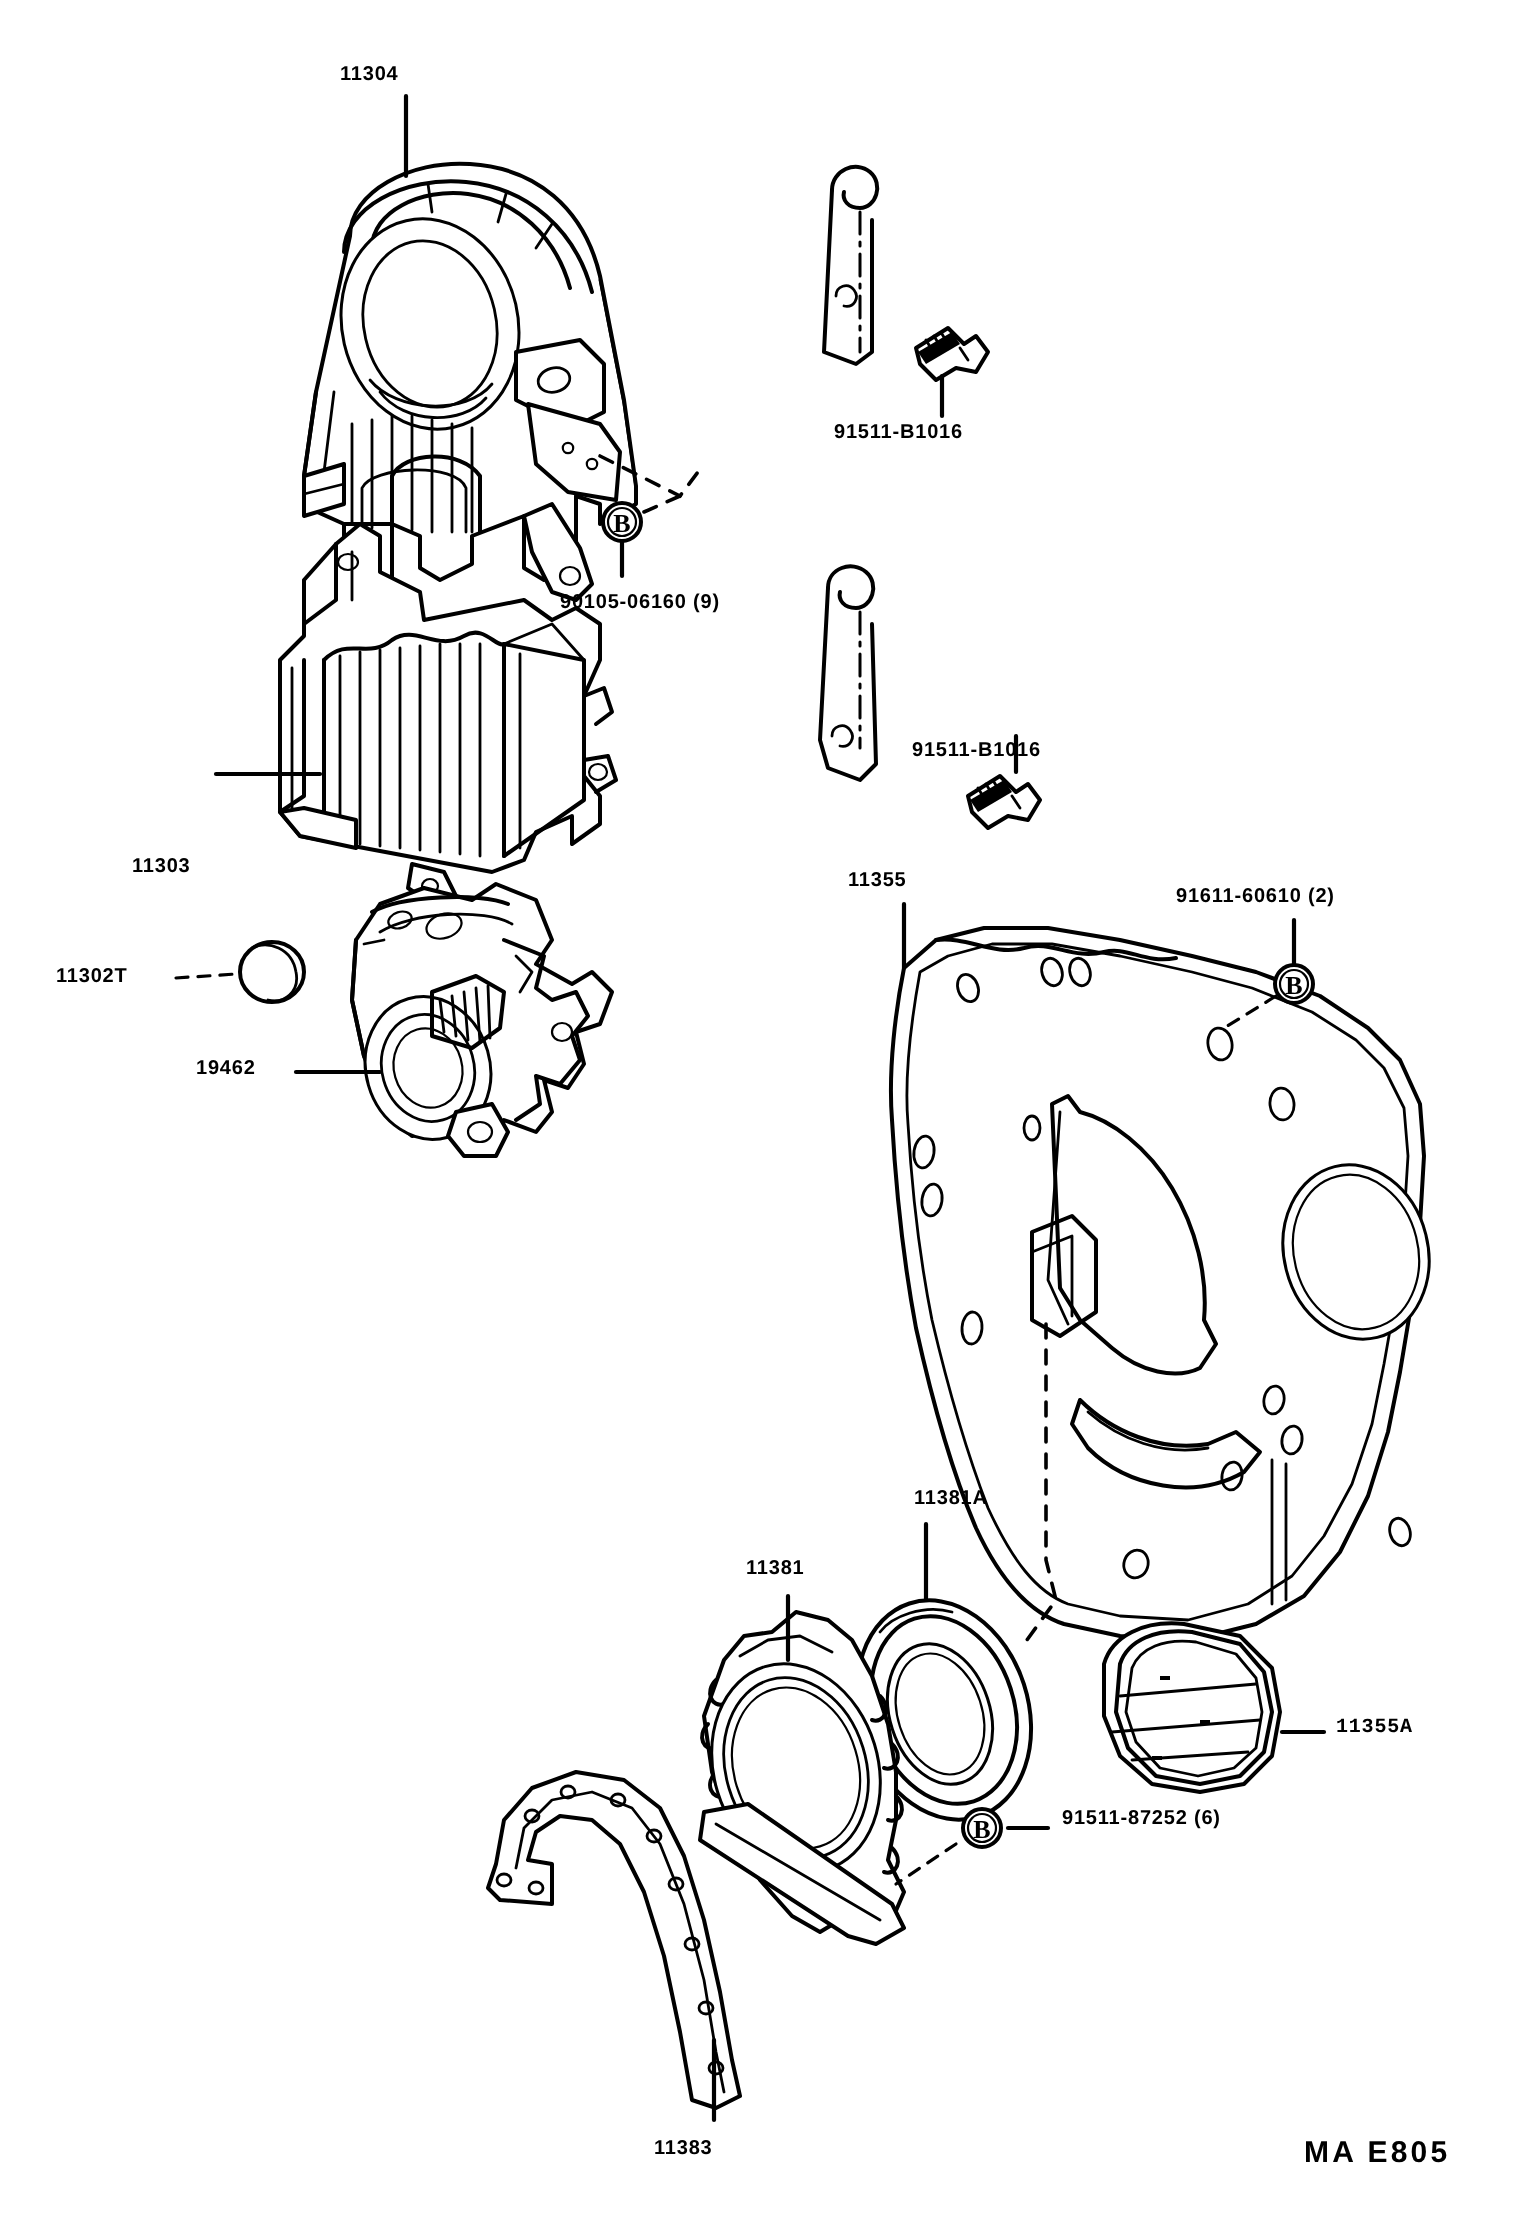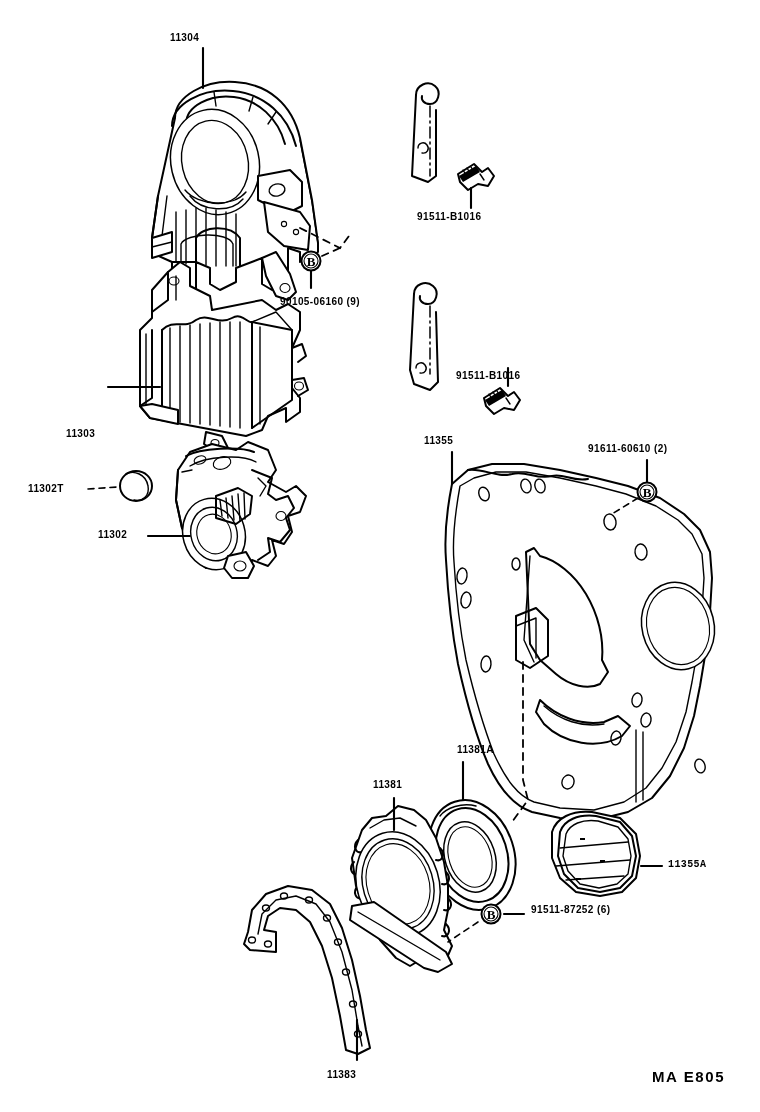--- a/index.html
+++ b/index.html
@@ -430,21 +430,21 @@
   </g>
 
 </svg>
 
 <div class="lbl" style="left:170px;top:33px;">11304</div>
 <div class="lbl" style="left:280px;top:297px;text-align:right;">90105-06160 (9)</div>
 <div class="lbl" style="left:417px;top:212px;">91511-B1016</div>
 <div class="lbl" style="left:456px;top:371px;">91511-B1016</div>
 <div class="lbl" style="left:66px;top:381px;margin-top:48px;">11303</div>
 <div class="lbl" style="left:28px;top:484px;">11302T</div>
-<div class="lbl" style="left:98px;top:530px;">11302</div>
+<div class="lbl" style="left:98px;top:530px;">19462</div>
 <div class="lbl" style="left:424px;top:436px;">11355</div>
 <div class="lbl" style="left:588px;top:444px;">91611-60610 (2)</div>
 <div class="lbl" style="left:437px;top:745px;margin-left:20px;">11381A</div>
 <div class="lbl" style="left:373px;top:780px;">11381</div>
 <div class="lbl" style="left:668px;top:860px;font-family:Liberation Mono, monospace;">11355A</div>
 <div class="lbl" style="left:531px;top:905px;">91511-87252 (6)</div>
 <div class="lbl" style="left:327px;top:1070px;">11383</div>
 
 <div class="wm" style="left:652px;top:1068px;">MA  E805</div>
 

